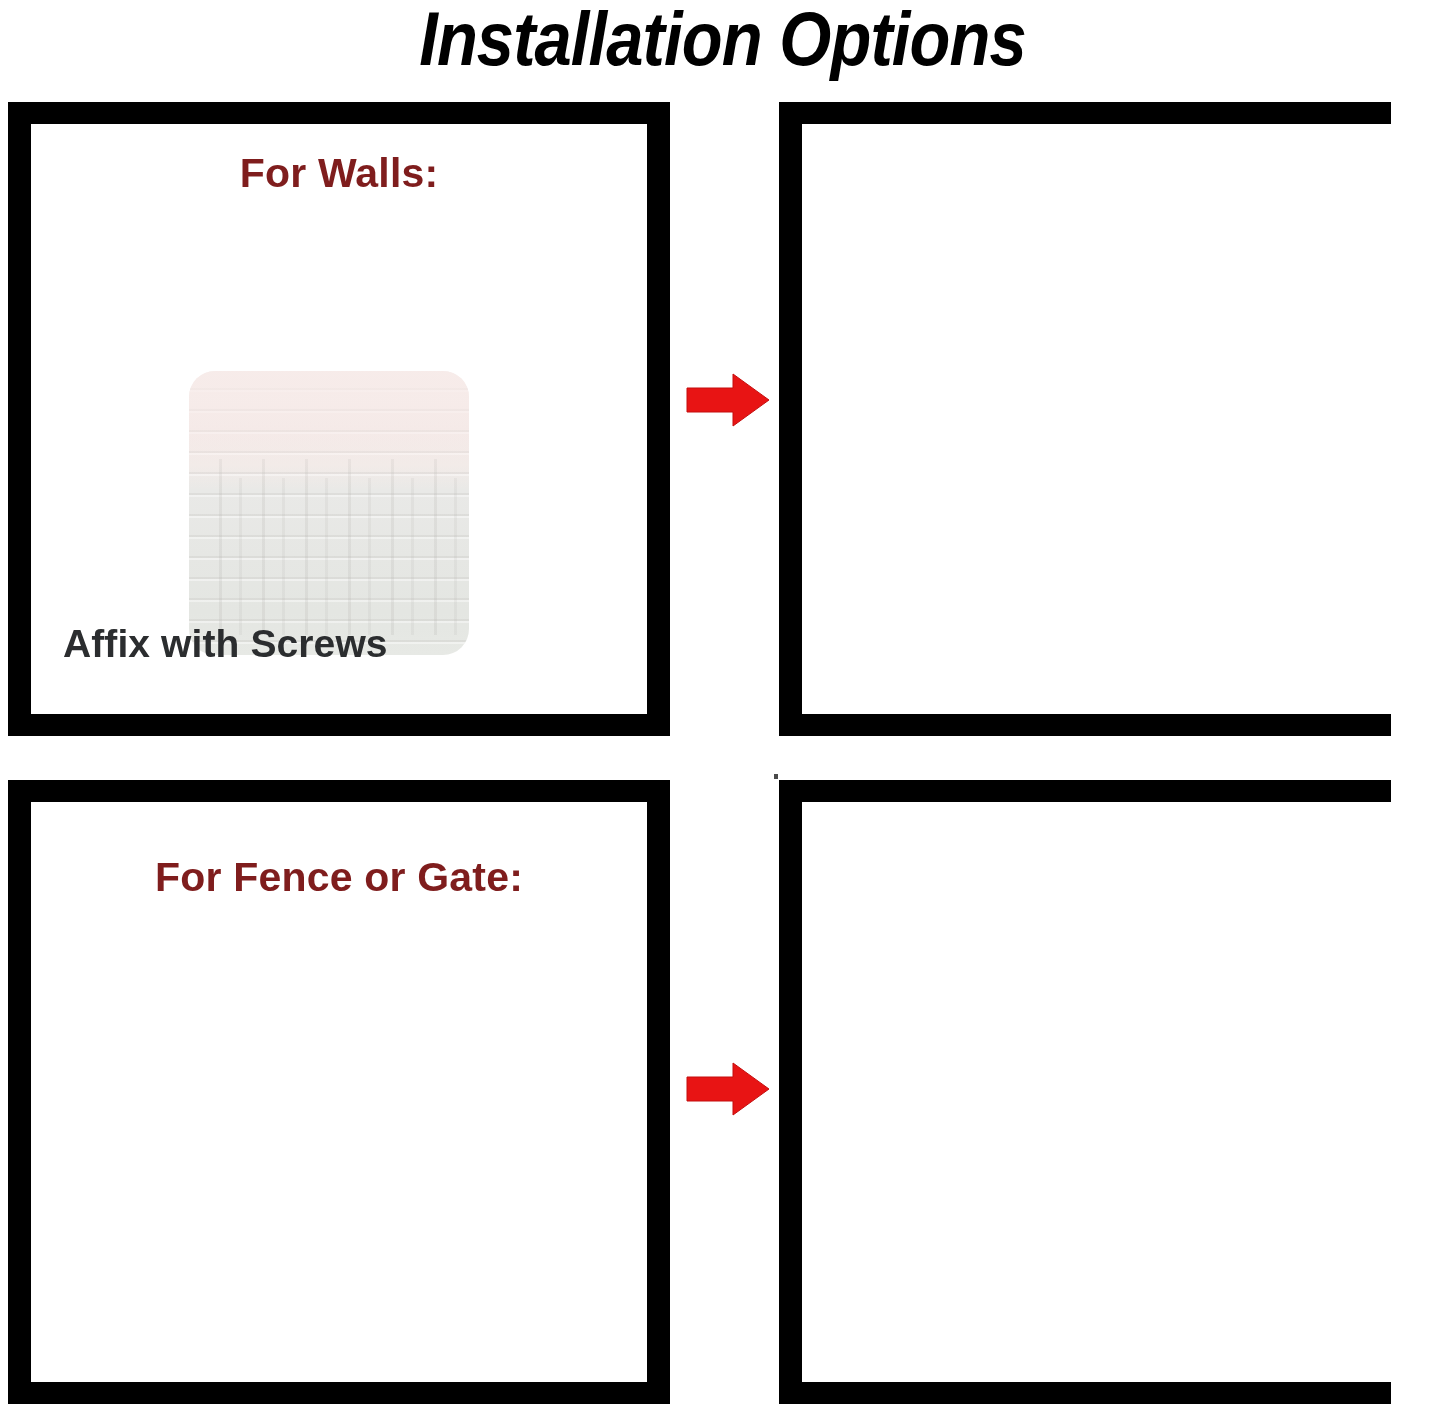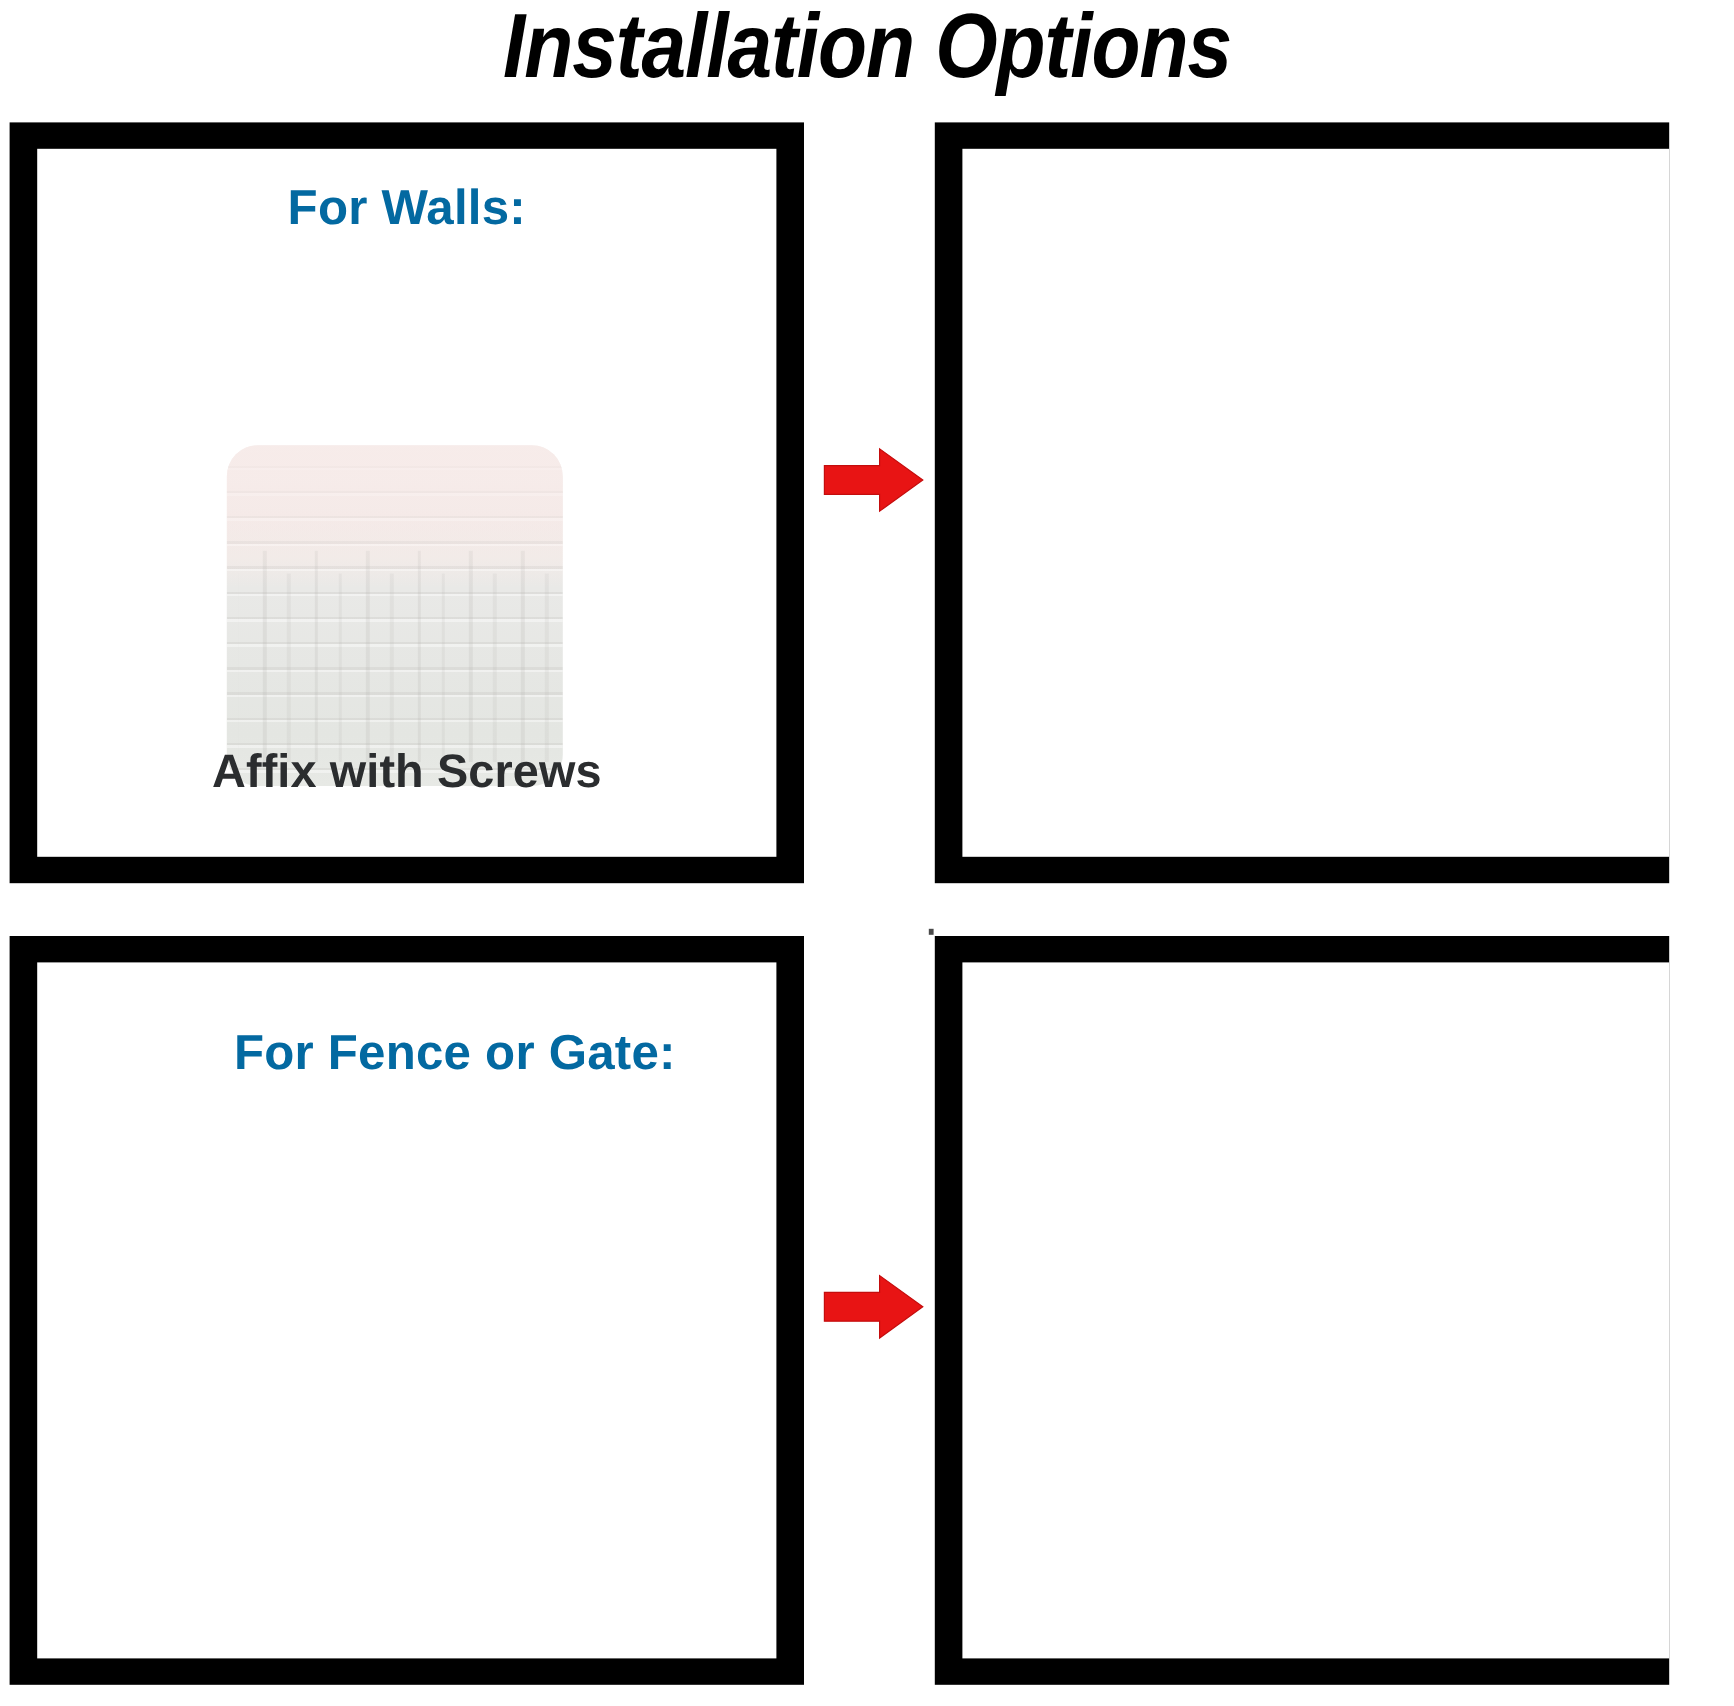--- a/index.html
+++ b/index.html
@@ -57,34 +57,34 @@
   #panel-bl { left: 8px;   top: 780px;  width: 662px; height: 624px; }
   #panel-br { left: 779px; top: 780px;  width: 658px; height: 624px; }
 
   .panel-heading {
     position: absolute;
     left: 0;
     width: 100%;
     text-align: center;
     font-size: 41px;
     font-weight: bold;
-    color: #0369a1;
+    color: #7f1d1d;
     letter-spacing: 0.2px;
     white-space: nowrap;
   }
   .panel-caption {
     position: absolute;
     left: 0;
     width: 100%;
-    text-align: center;
     font-size: 39px;
     font-weight: bold;
     color: #2b2d2f;
     line-height: 1.30;
     letter-spacing: 0.1px;
+    padding-left: 32px;
   }
 
   
   #wall-swatch {
     position: absolute;
     left: 158px;
     top: 247px;
     width: 280px;
     height: 284px;
     border-radius: 26px;
@@ -202,21 +202,21 @@
       
 
       
 
     </div>
   </div>
 
   <div class="panel" id="panel-bl">
     <div class="panel-inner">
 
-      <div class="panel-heading" style="top:52px;margin-left:40px;">For Fence or Gate:</div>
+      <div class="panel-heading" style="top:52px;">For Fence or Gate:</div>
 
 
     </div>
   </div>
 
   <div class="panel" id="panel-br">
     <div class="panel-inner">
 
       
 

